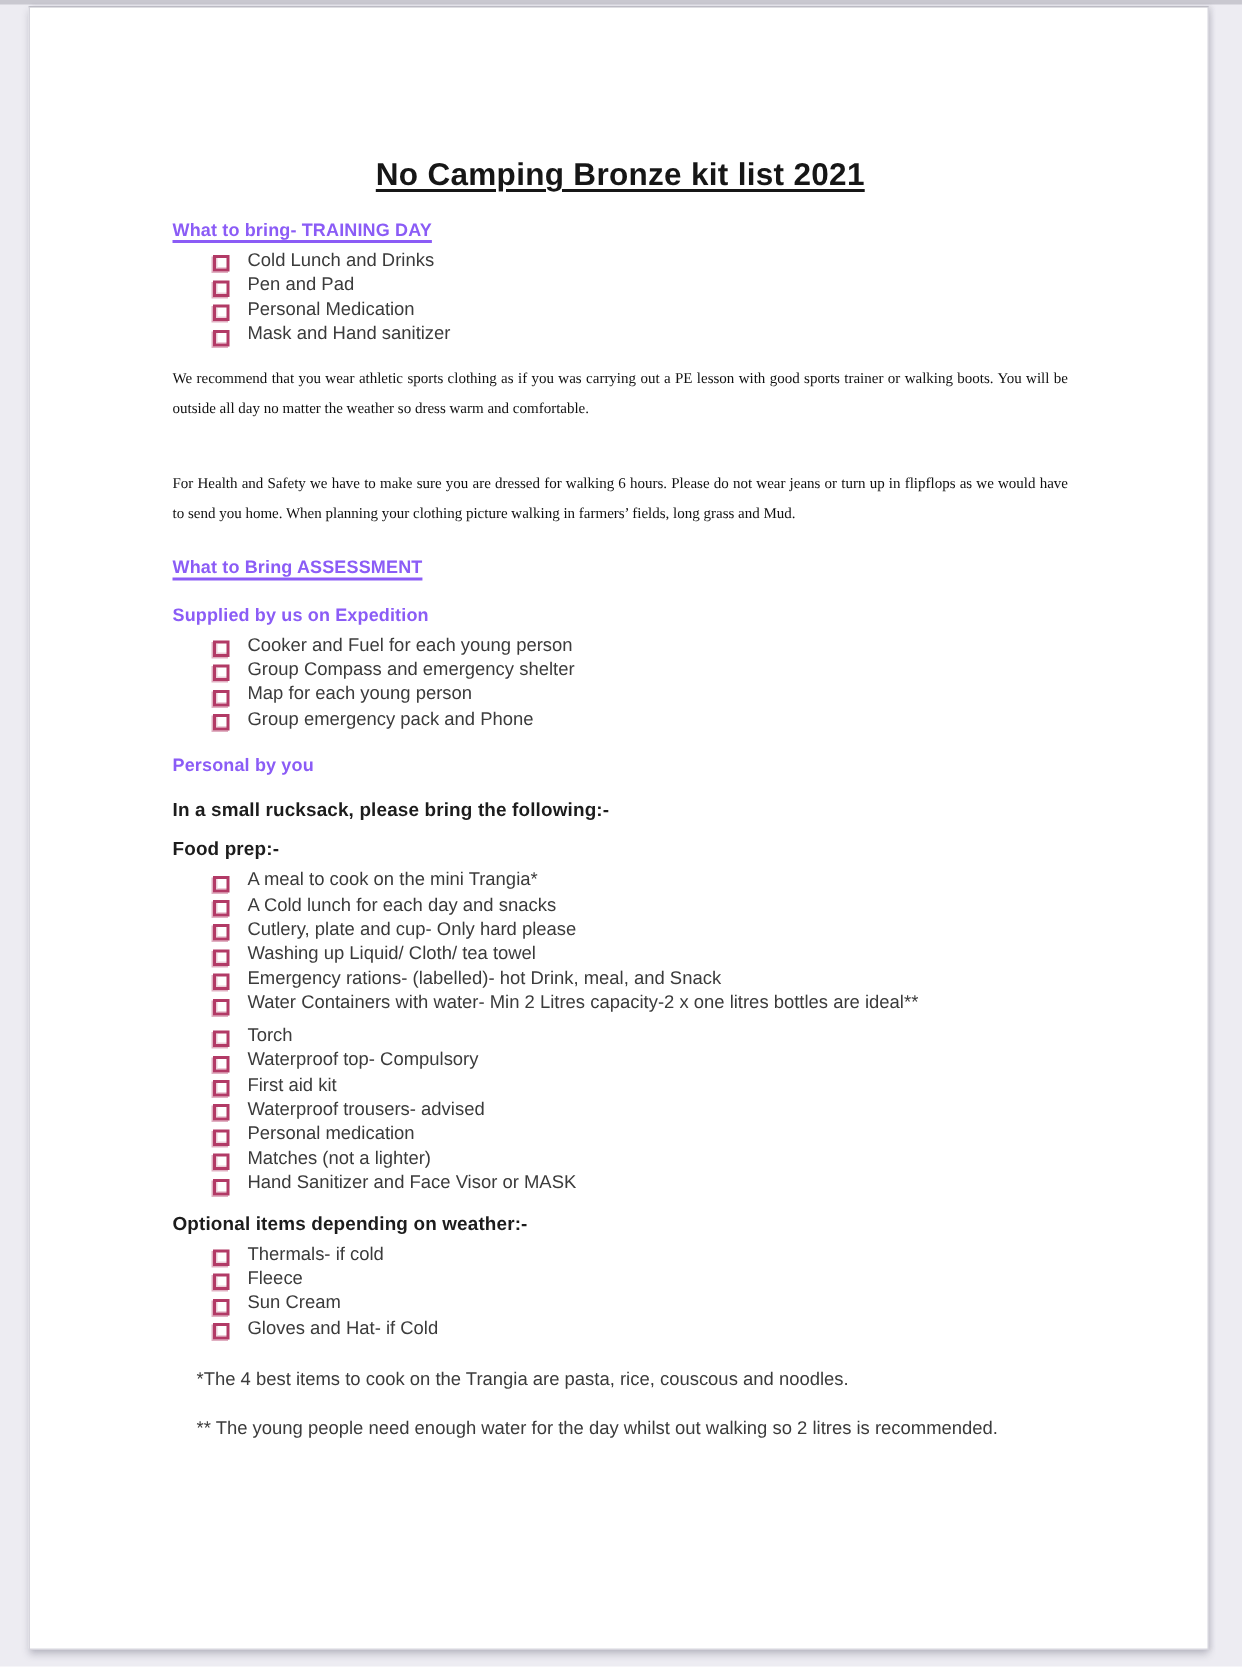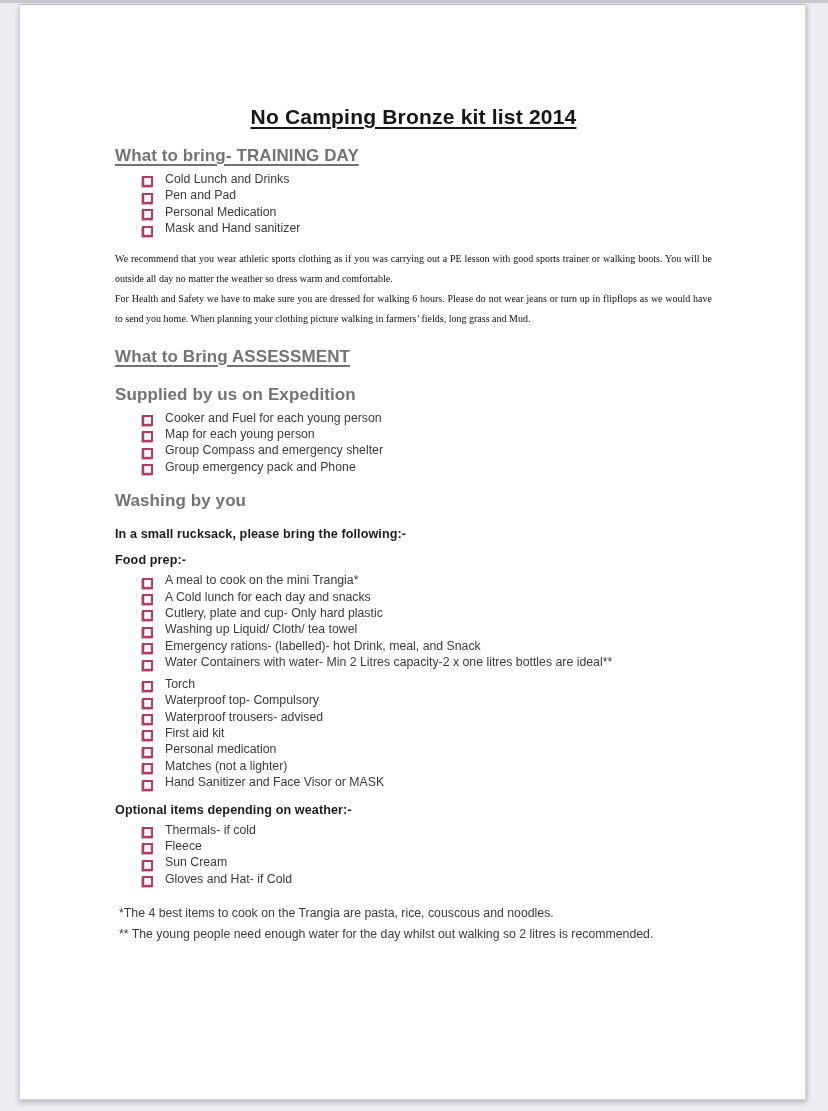--- a/index.html
+++ b/index.html
@@ -29,21 +29,21 @@
   .doc-title {
     margin:0 0 17px 0;
     text-align:center;
     font-size:21px; font-weight:bold; color:#161616;
     text-decoration:underline;
     text-decoration-thickness:2px;
     text-underline-offset:3px;
     letter-spacing:.2px;
   }
   .h2 {
-    margin:0; font-size:17px; font-weight:bold; color:#737373;
+    margin:0; font-size:12px; font-weight:bold; color:#8b5cf6;
     text-decoration:underline; text-decoration-thickness:2px; text-underline-offset:3px;
     letter-spacing:.1px;
   }
   .h2.no-u { text-decoration:none; }
   .mini {
     margin:0; font-size:12.6px; font-weight:bold; color:#1c1c1c; letter-spacing:.1px;
   }
   .checklist { margin:5px 0 0 26px; }
   .row { display:flex; align-items:flex-end; min-height:16.4px; line-height:16.4px; }
   .cb {
@@ -54,31 +54,31 @@
     background:#fff;
   }
   .it { font-size:12.3px; color:#3b3b3b; }
   .serif-para {
     font-family:"Liberation Serif", serif;
     font-size:10px; line-height:20px; color:#101010;
     text-align:justify;
     margin:0;
   }
   .footnotes { margin-top:18px; max-width:612px; }
-  .fn { font-size:12.3px; line-height:16.5px; color:#3b3b3b; margin:4px; } .mt10 { margin-top:10px; } .mt12 { margin-top:12px; }
-  .mt14 { margin-top:0; } .mt16 { margin-top:16px; } .mt18 { margin-top:18px; }
+  .fn { font-size:12.3px; line-height:16.5px; color:#3b3b3b; margin:16px; } .mt10 { margin-top:10px; } .mt12 { margin-top:12px; }
+  .mt14 { margin-top:30px; } .mt16 { margin-top:16px; } .mt18 { margin-top:18px; }
 </style>
 </head>
 <body>
 
 <div class="canvas">
   <div class="page">
     <div class="content">
 
-      <h1 class="doc-title">No Camping Bronze kit list 2014</h1>
+      <h1 class="doc-title">No Camping Bronze kit list 2021</h1>
 
       <h2 class="h2">What to bring- TRAINING DAY</h2>
       <div class="checklist">
         <div class="row">
           <span class="cb"></span>
           <span class="it">Cold Lunch and Drinks</span>
         </div>
         <div class="row">
           <span class="cb"></span>
           <span class="it">Pen and Pad</span>
@@ -99,48 +99,48 @@
       <h2 class="h2 mt18">What to Bring ASSESSMENT</h2>
 
       <h2 class="h2 no-u mt18">Supplied by us on Expedition</h2>
       <div class="checklist">
         <div class="row">
           <span class="cb"></span>
           <span class="it">Cooker and Fuel for each young person</span>
         </div>
         <div class="row">
           <span class="cb"></span>
+          <span class="it">Group Compass and emergency shelter</span>
+        </div>
+        <div class="row">
+          <span class="cb"></span>
           <span class="it">Map for each young person</span>
         </div>
         <div class="row">
           <span class="cb"></span>
-          <span class="it">Group Compass and emergency shelter</span>
-        </div>
-        <div class="row">
-          <span class="cb"></span>
           <span class="it">Group emergency pack and Phone</span>
         </div>
       </div>
 
-      <h2 class="h2 no-u mt16">Washing by you</h2>
+      <h2 class="h2 no-u mt16">Personal by you</h2>
       <p class="mini mt16">In a small rucksack, please bring the following:-</p>
 
       <p class="mini mt12">Food prep:-</p>
       <div class="checklist">
         <div class="row">
           <span class="cb"></span>
           <span class="it">A meal to cook on the mini Trangia*</span>
         </div>
         <div class="row">
           <span class="cb"></span>
           <span class="it">A Cold lunch for each day and snacks</span>
         </div>
         <div class="row">
           <span class="cb"></span>
-          <span class="it">Cutlery, plate and cup- Only hard plastic</span>
+          <span class="it">Cutlery, plate and cup- Only hard please</span>
         </div>
         <div class="row">
           <span class="cb"></span>
           <span class="it">Washing up Liquid/ Cloth/ tea towel</span>
         </div>
         <div class="row">
           <span class="cb"></span>
           <span class="it">Emergency rations- (labelled)- hot Drink, meal, and Snack</span>
         </div>
         <div class="row">
@@ -153,25 +153,25 @@
         <div class="row">
           <span class="cb"></span>
           <span class="it">Torch</span>
         </div>
         <div class="row">
           <span class="cb"></span>
           <span class="it">Waterproof top- Compulsory</span>
         </div>
         <div class="row">
           <span class="cb"></span>
+          <span class="it">First aid kit</span>
+        </div>
+        <div class="row">
+          <span class="cb"></span>
           <span class="it">Waterproof trousers- advised</span>
-        </div>
-        <div class="row">
-          <span class="cb"></span>
-          <span class="it">First aid kit</span>
         </div>
         <div class="row">
           <span class="cb"></span>
           <span class="it">Personal medication</span>
         </div>
         <div class="row">
           <span class="cb"></span>
           <span class="it">Matches (not a lighter)</span>
         </div>
         <div class="row">

